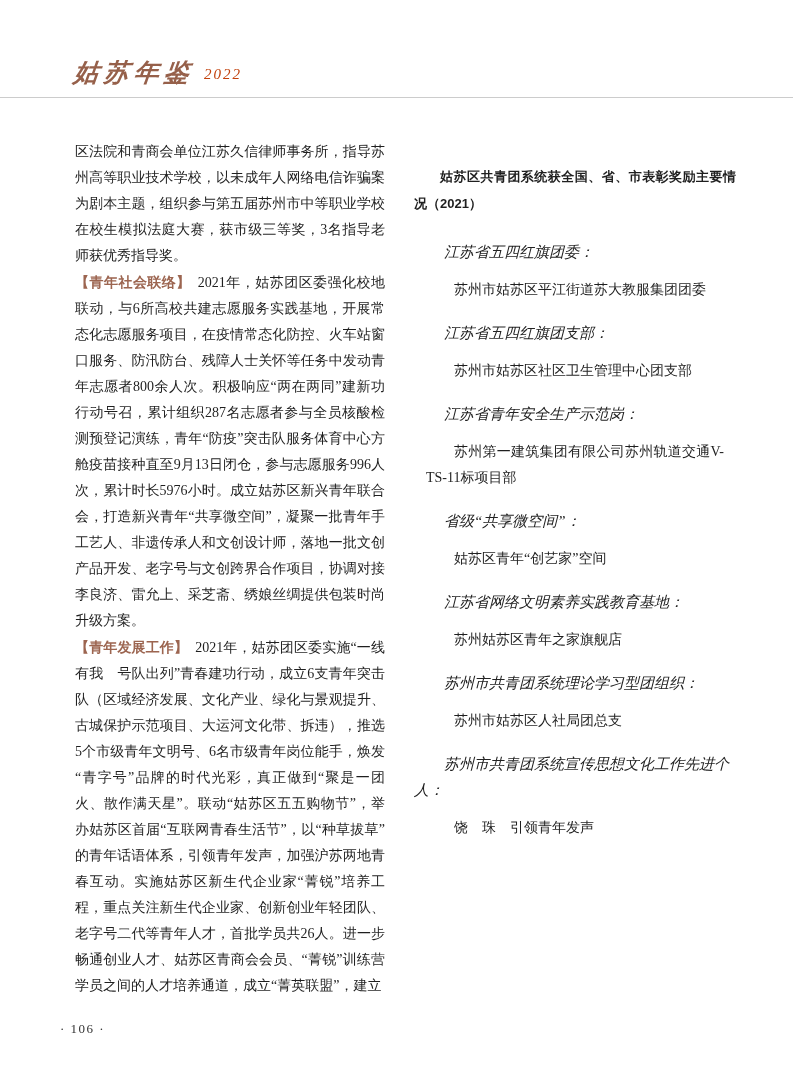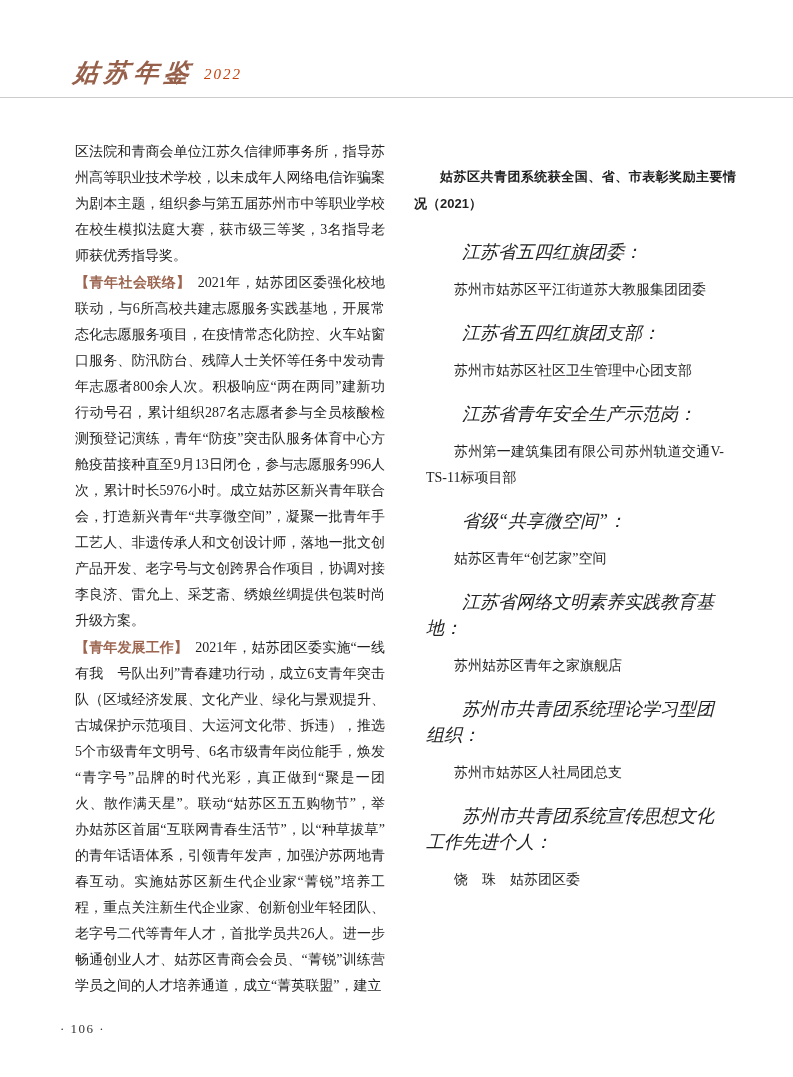--- a/index.html
+++ b/index.html
@@ -52,24 +52,24 @@
     font-size:13px;
     line-height:27px;
     text-align:justify;
     text-indent:2em;
     margin:24px 0 22px 0;
   }
   .award { margin-bottom:17px; }
   .award:last-child { margin-bottom:0; }
   .award-category {
     font-style:italic;
-    font-size:18px;
+    font-size:15px;
     line-height:26px;
     text-indent:2em;
-    margin:12px;
+    margin:0;
     color:#222222;
   }
   .award-recipient {
     font-size:14px;
     line-height:26px;
     text-indent:2em;
     text-align:justify;
     margin:12px;
   }
   .page-footer {
@@ -135,21 +135,21 @@
       </div>
 
 
       <div class="award">
         <p class="award-category">苏州市共青团系统理论学习型团组织：</p>
         <p class="award-recipient">苏州市姑苏区人社局团总支</p>
       </div>
 
       <div class="award">
         <p class="award-category">苏州市共青团系统宣传思想文化工作先进个人：</p>
-        <p class="award-recipient">饶　珠　姑苏团区委</p>
+        <p class="award-recipient">饶　珠　引领青年发声</p>
       </div>
     </section>
 
   </div>
 
   <div class="page-footer">
     <span>· 106 ·</span>
   </div>
 
 </div>

